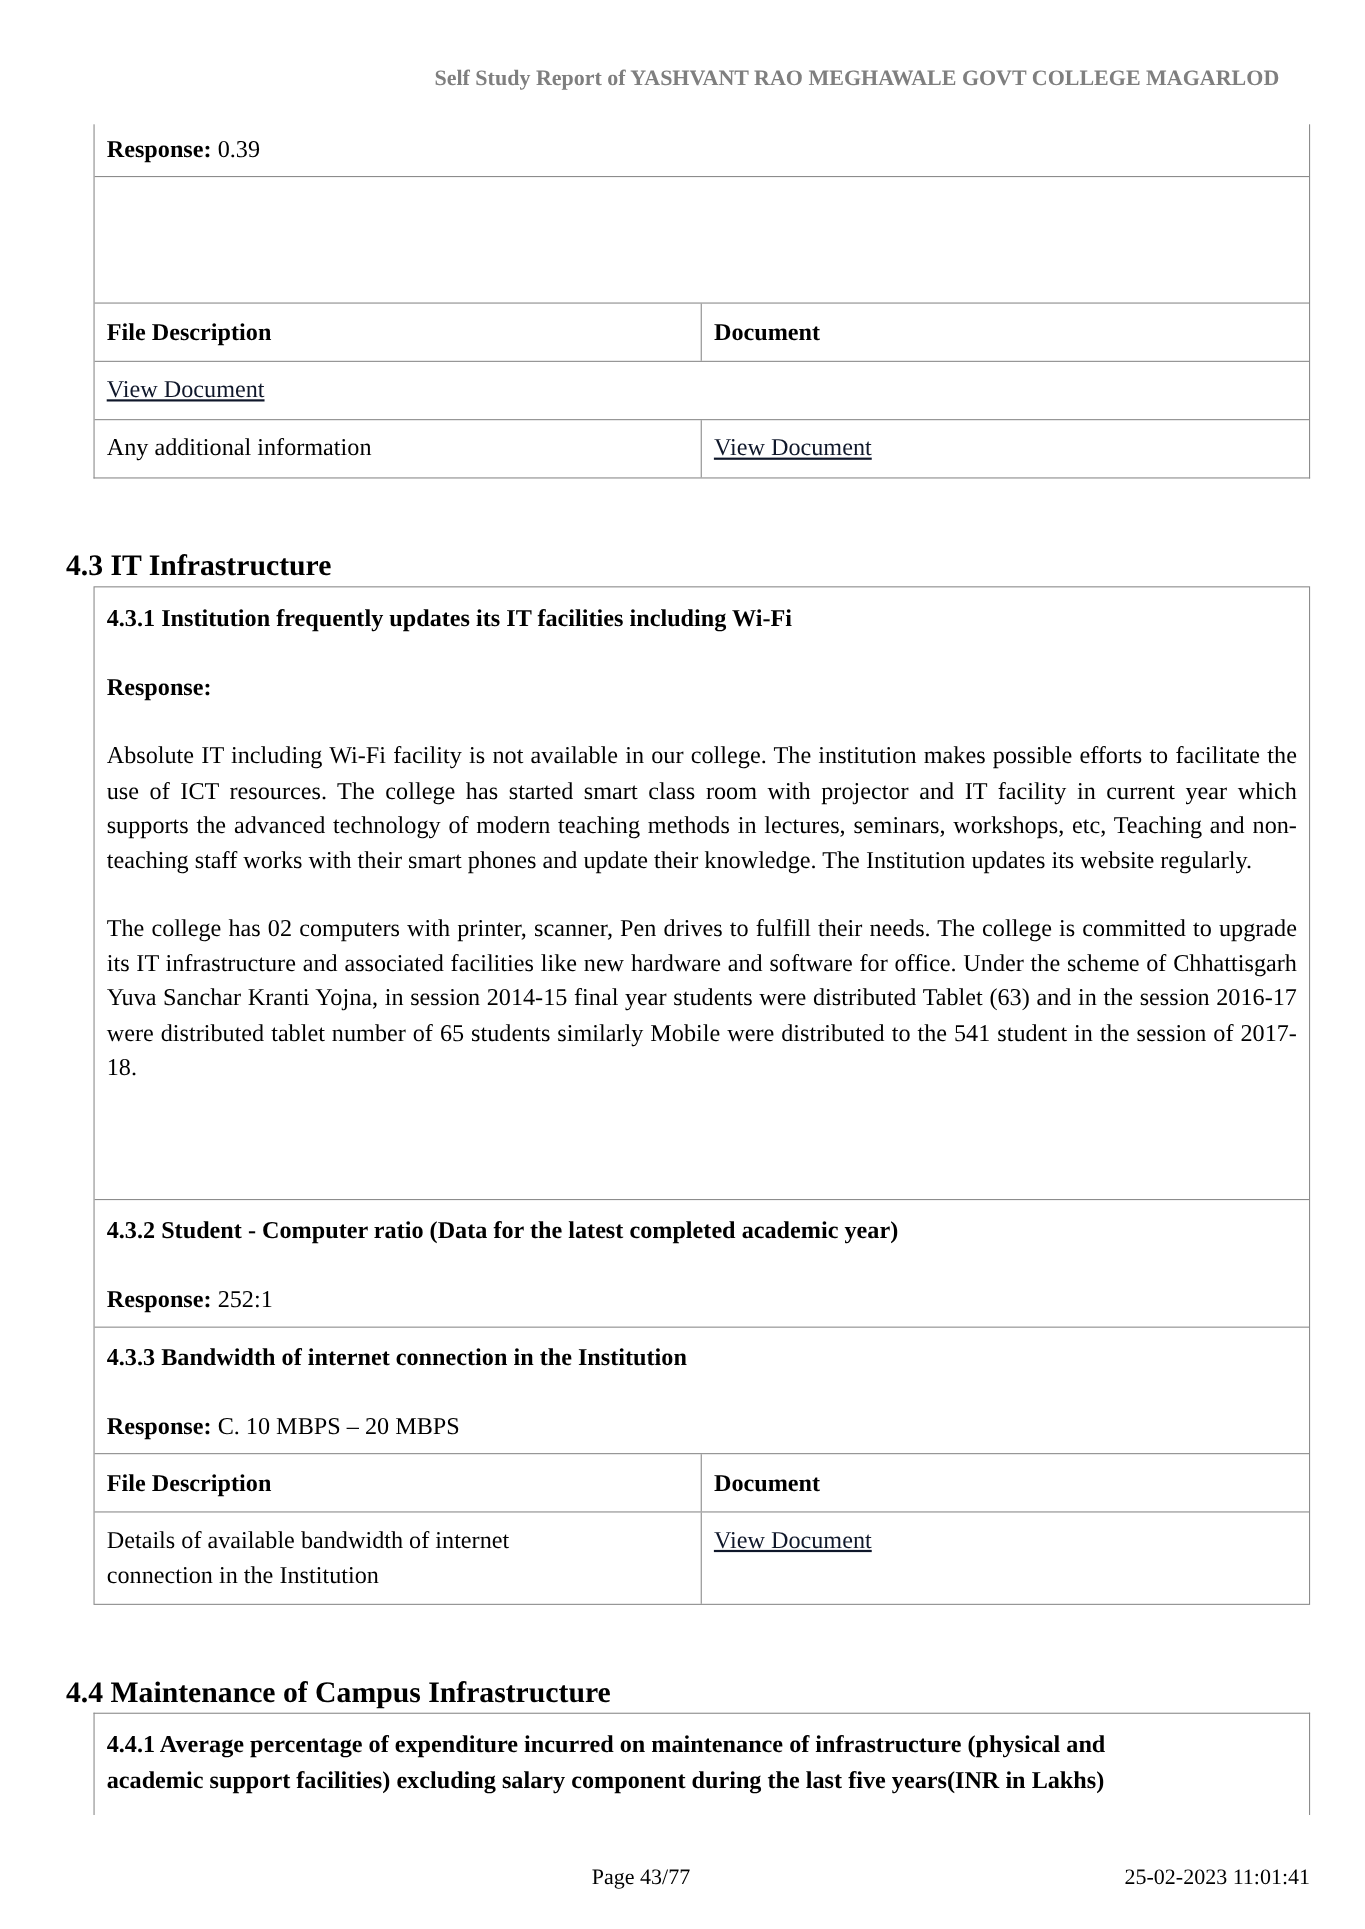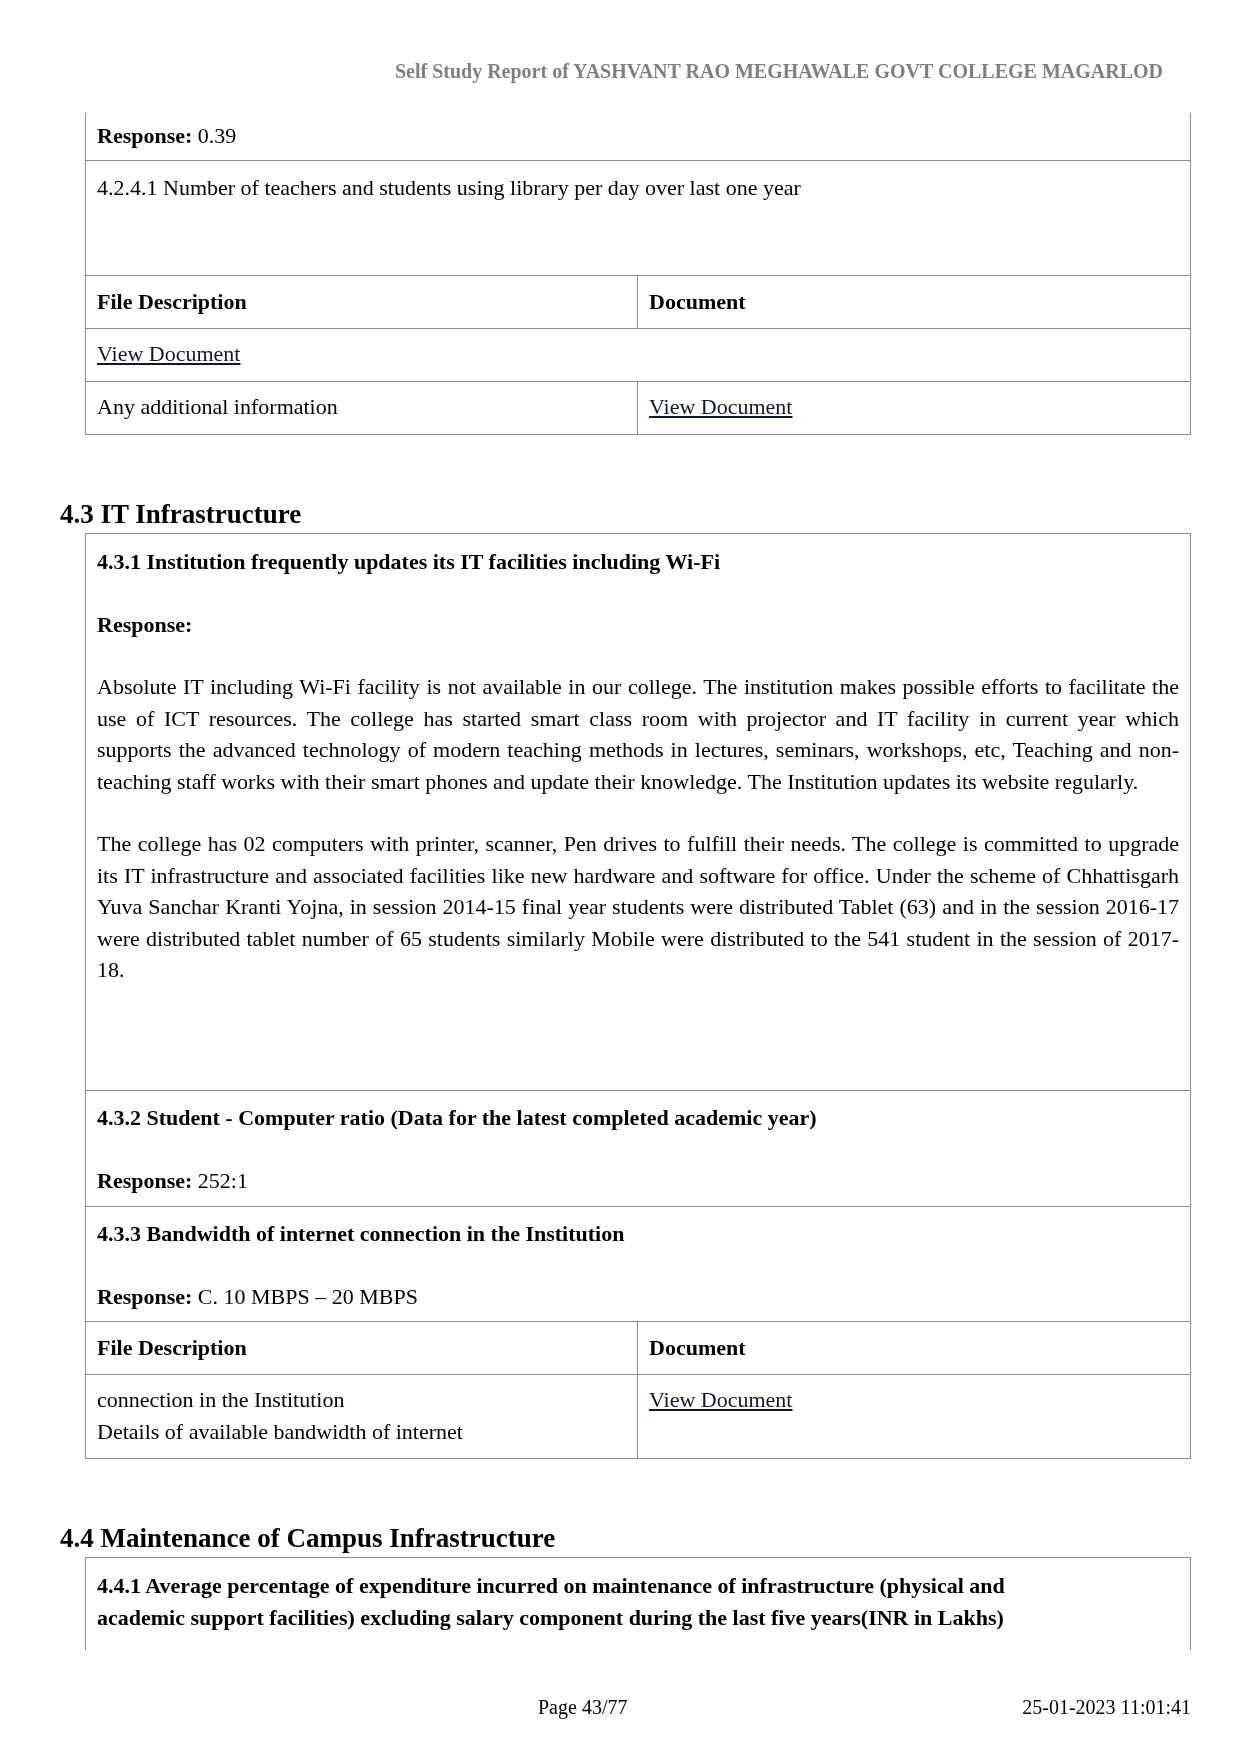--- a/index.html
+++ b/index.html
@@ -24,21 +24,20 @@
 <body>
 
 <div class="hdr">Self Study Report of YASHVANT RAO MEGHAWALE GOVT COLLEGE MAGARLOD</div>
 
 <div class="box" style="top:113px; border-top:none;">
   <div class="row pad t" style="height:48px; padding-top:7px;">
     <span class="b">Response:</span>
     <span>0.39</span>
   </div>
   <div class="row pad t" style="height:115px; padding-top:11px;">
-    <div>4.2.4.1 Number of teachers and students using library per day over last one year</div>
   </div>
   <div class="row cols t" style="height:53px;">
     <div class="c1 b" style="padding-top:10px;">File Description</div>
     <div class="c2 b" style="padding-top:10px;">Document</div>
   </div>
   <div class="row cols t" style="height:53px;">
     <div class="c2" style="padding-top:9px;"><a class="link" href="#">View Document</a></div>
   </div>
   <div class="row cols t" style="height:52px;">
     <div class="c1" style="padding-top:9px;">Any additional information</div>
@@ -68,30 +67,30 @@
       <span class="b">Response:</span>
       <span>C. 10 MBPS – 20 MBPS</span>
     </div>
   </div>
   <div class="row cols t" style="height:53px;">
     <div class="c1 b" style="padding-top:10px;">File Description</div>
     <div class="c2 b" style="padding-top:10px;">Document</div>
   </div>
   <div class="row cols t" style="height:83px;">
     <div class="c1" style="padding-top:9px;">
+      <div>Details of available bandwidth of internet</div>
       <div>connection in the Institution</div>
-      <div>Details of available bandwidth of internet</div>
     </div>
     <div class="c2" style="padding-top:9px;"><a class="link" href="#">View Document</a></div>
   </div>
 </div>
 
 <div class="h2" style="top:1523px;">4.4 Maintenance of Campus Infrastructure</div>
 
 <div class="box" style="top:1557px; height:93px; border-bottom:none;">
   <div class="pad t b" style="padding-top:12px;">
     <div>4.4.1 Average percentage of expenditure incurred on maintenance of infrastructure (physical and</div>
     <div>academic support facilities) excluding salary component during the last five years(INR in Lakhs)</div>
   </div>
 </div>
 
 <div class="footer" style="left:538px;text-align:right;">Page 43/77</div>
-<div class="footer" style="right:50px;">25-01-2023 11:01:41</div>
+<div class="footer" style="right:50px;">25-02-2023 11:01:41</div>
 
 </body></html>

